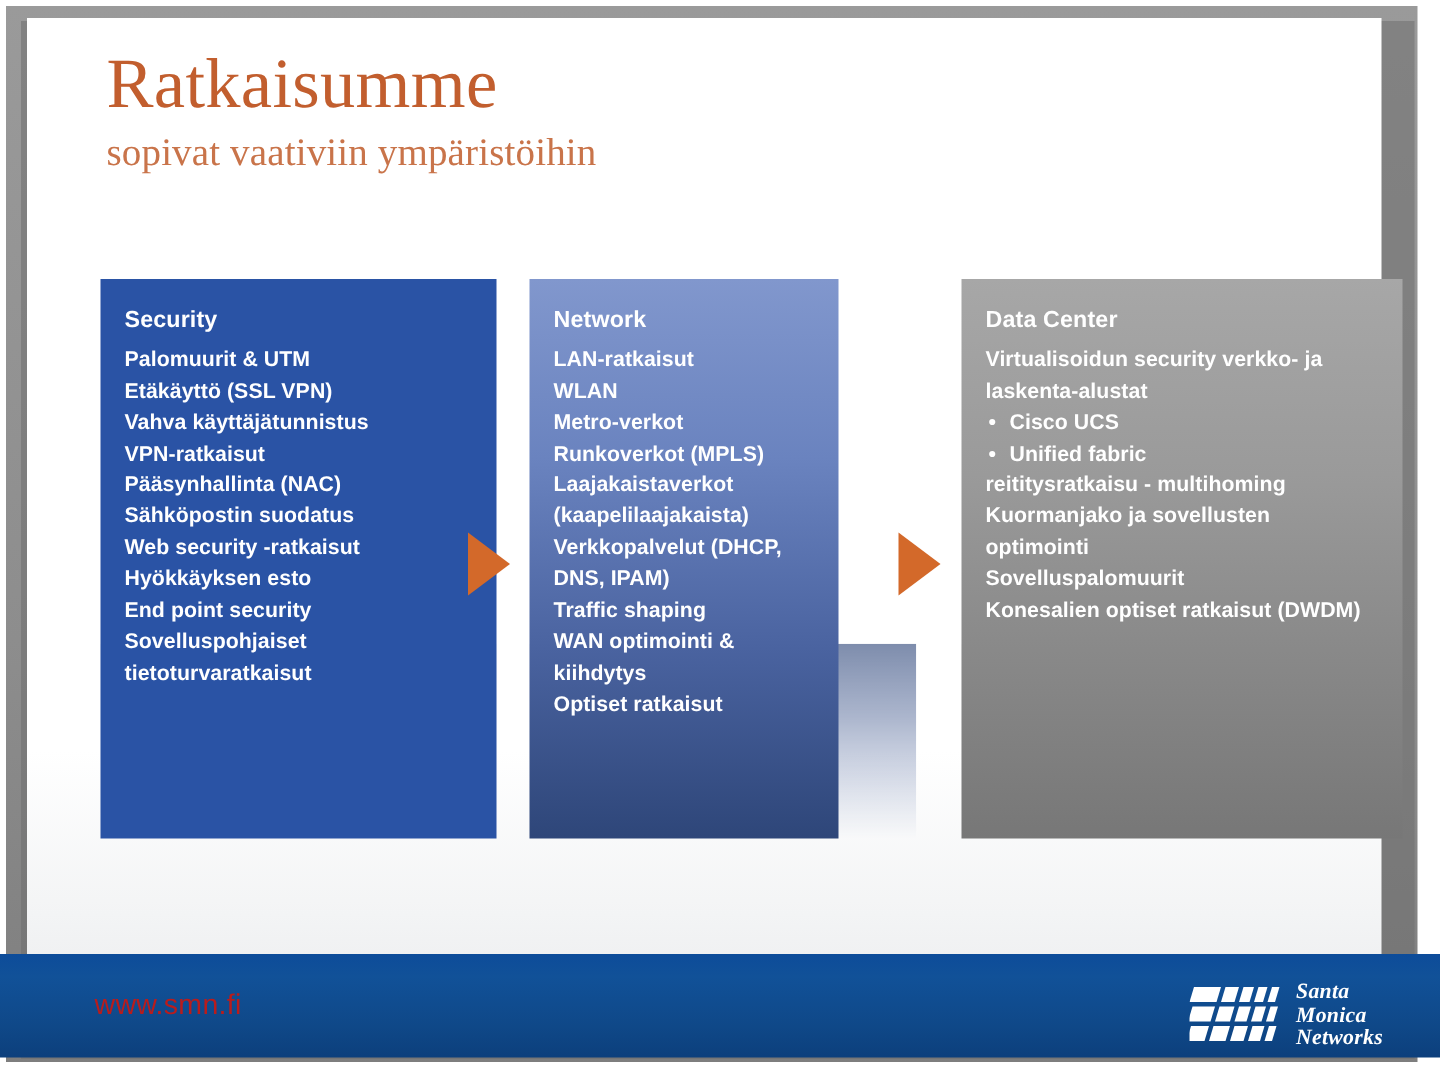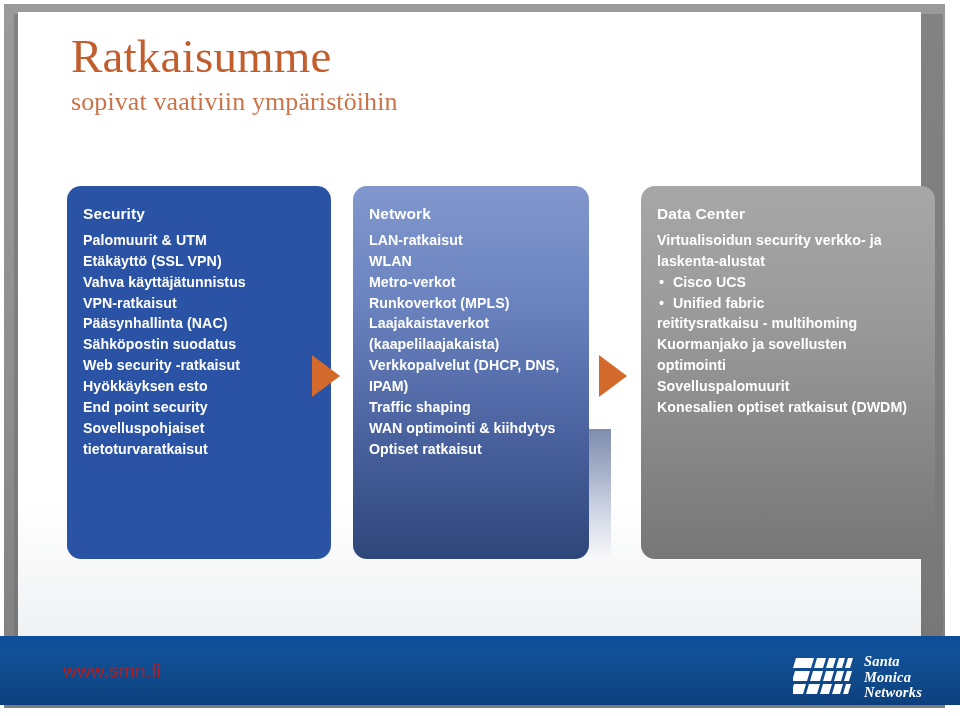--- a/index.html
+++ b/index.html
@@ -55,42 +55,41 @@
   
   .panels { position:absolute; left:0; top:0; width:960px; height:716px; }
 
   .panel {
     position:absolute;
     top:186px;
     height:373px;
     padding:18px 16px 10px 16px;
     color:#ffffff;
     overflow:hidden;
-    border-radius:14px;
   }
   .panel .h {
     font-size:15.5px;
     font-weight:bold;
     line-height:1.35;
     margin-bottom:5px;
     letter-spacing:.1px;
   }
   .panel .li {
     font-size:14.2px;
     line-height:1.47;
     letter-spacing:.05px;
     font-weight:bold;
   }
   .panel .li.bullet { padding-left:16px; position:relative; }
   .panel .li.bullet .dot {
     position:absolute; left:2px; top:0;
   }
 
   #panel-security { left:67px;  width:264px; background:#2a53a5; }
-  #panel-network  { left:353px; width:236px;
+  #panel-network  { left:353px; width:206px;
     background:linear-gradient(180deg,#8197cd 0%,#6a83bf 32%,#4a63a0 66%,#2e4679 100%); }
   #panel-datacenter { left:641px; width:294px;
     background:linear-gradient(180deg,#a7a7a7 0%,#9a9a9a 35%,#878787 70%,#777777 100%); }
 
   
   .arrow {
     position:absolute;
     top:355px;
     width:0; height:0;
     border-top:21px solid transparent;

